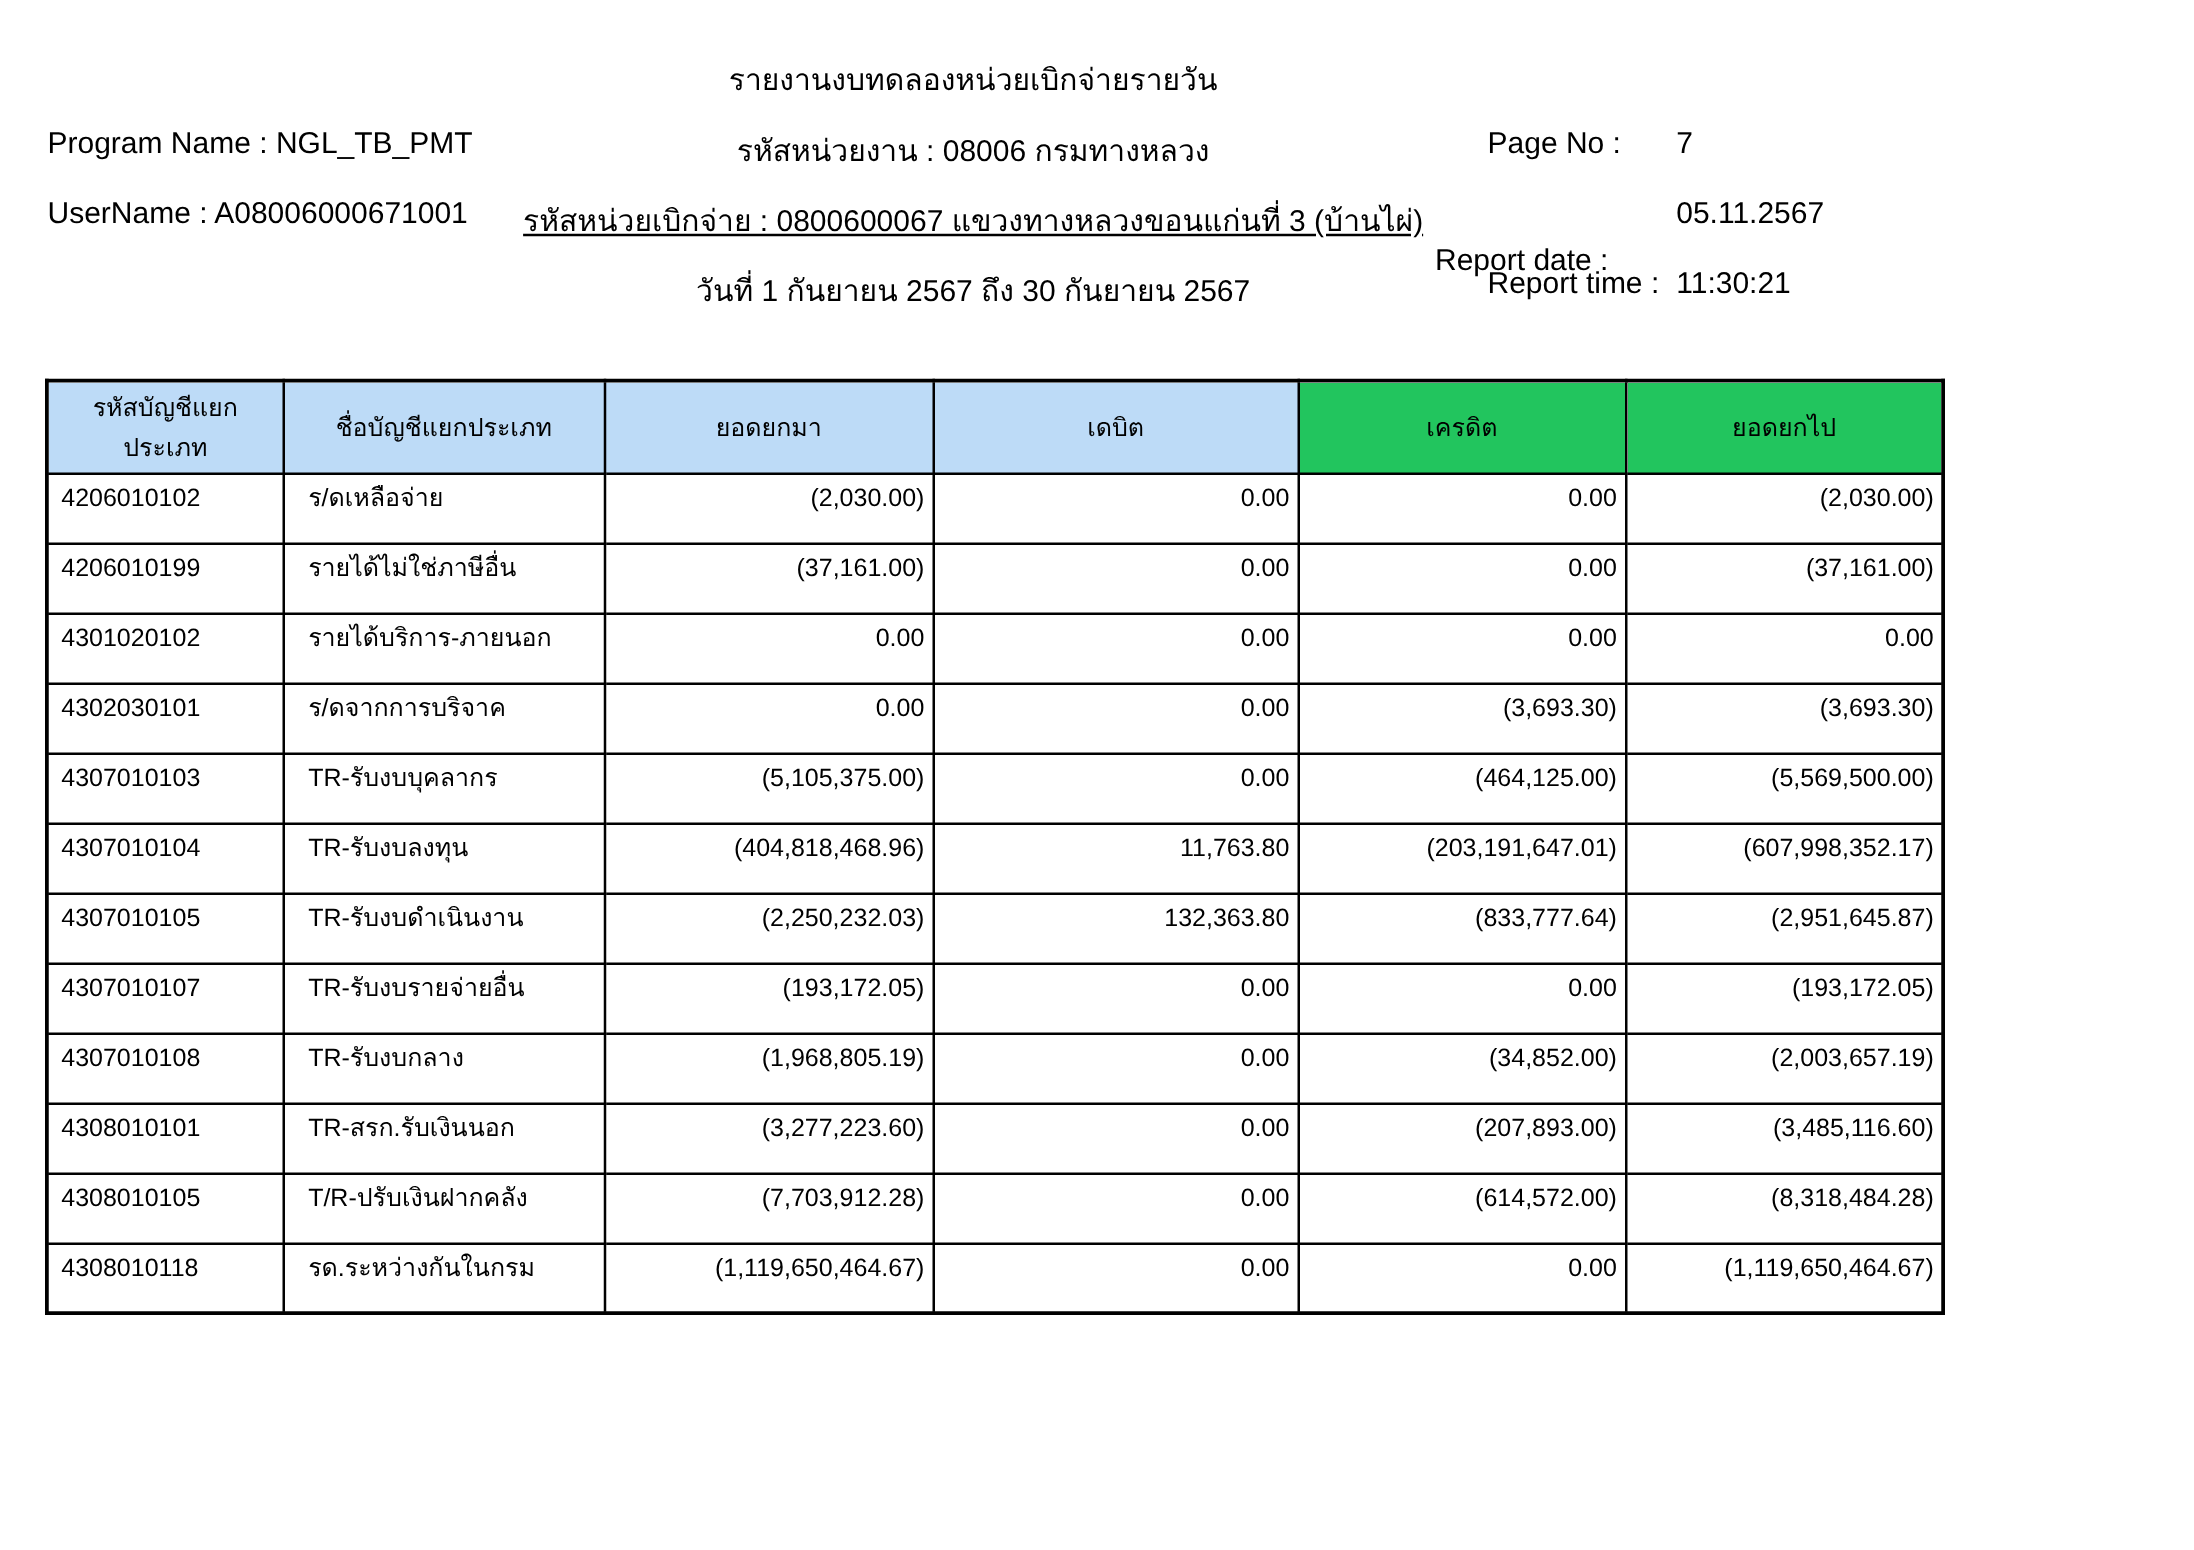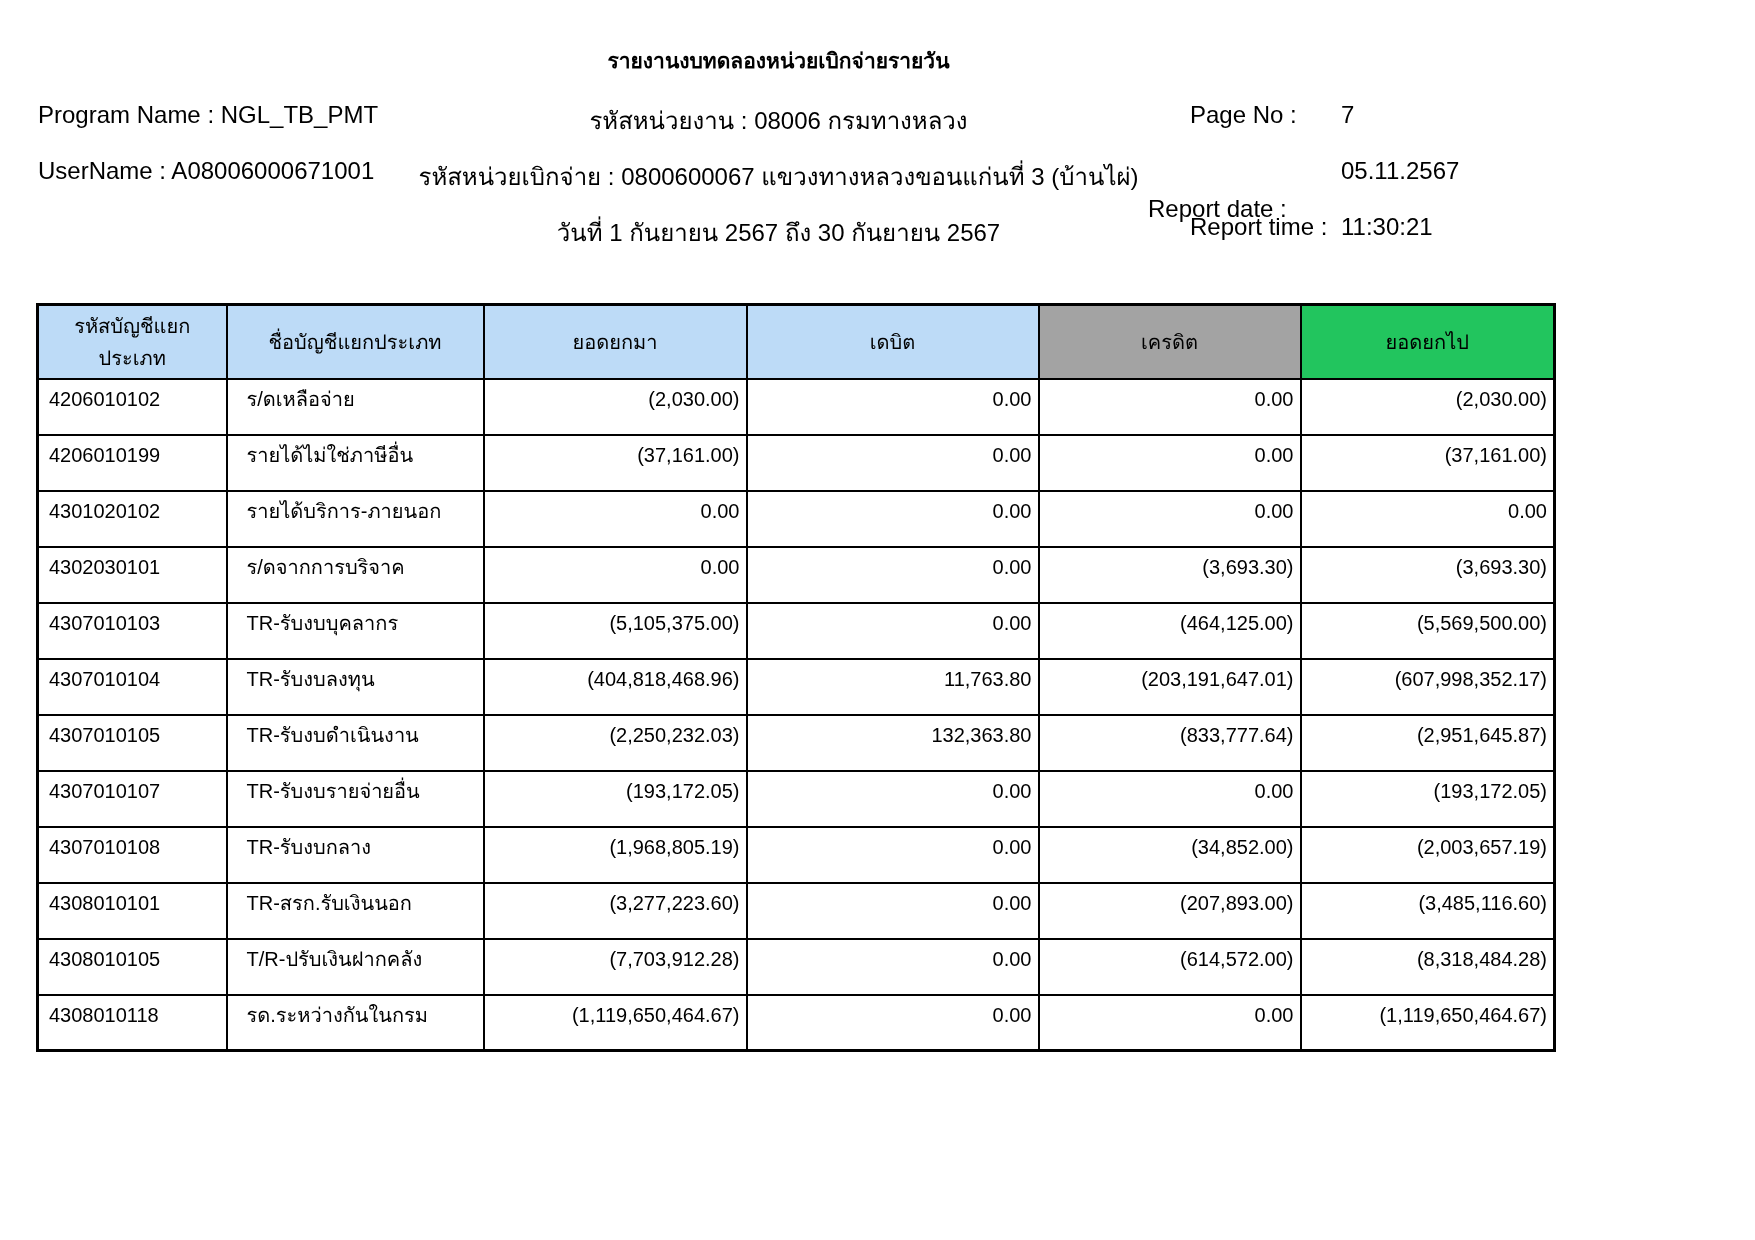--- a/index.html
+++ b/index.html
@@ -13,28 +13,27 @@
     width: 1755px;
     height: 1240px;
     background: #ffffff;
     overflow: hidden;
   }
   
   .rpt-title {
     position: absolute;
     left: 36px; top: 44px; width: 1485px;
     text-align: center;
-    font-size: 21px;
-    font-weight: bold;
+    font-size: 24px;
   }
   .hline { position: absolute; font-size: 24px; white-space: nowrap; }
   .h-left2  { left: 38px;  top: 101px; }
   .h-left3  { left: 38px;  top: 157px; }
   .h-cent2  { left: 36px;  top: 101px; width: 1485px; text-align: center; }
-  .h-cent3  { left: 36px;  top: 157px; width: 1485px; text-align: center; }
+  .h-cent3  { left: 36px;  top: 157px; width: 1485px; text-align: center; text-decoration: underline; }
   .h-cent4  { left: 36px;  top: 213px; width: 1485px; text-align: center; }
   .h-rlab2  { left: 1190px; top: 101px; }
   .h-rval2  { left: 1341px; top: 101px; }
   .h-rlab3  { left: 1148px; top: 157px; margin-top: 38px; }
   .h-rval3  { left: 1341px; top: 157px; }
   .h-rlab4  { left: 1190px; top: 213px; }
   .h-rval4  { left: 1341px; top: 213px; }
   
   table.tb {
     position: absolute;
@@ -93,21 +92,21 @@
   <div class="hline h-rlab4">Report time :</div>
   <div class="hline h-rval4">11:30:21</div>
 
   <table class="tb">
     <thead>
       <tr>
         <th class="c0" style="background: rgb(189, 219, 247);">รหัสบัญชีแยกประเภท</th>
         <th class="c1" style="background: rgb(189, 219, 247);">ชื่อบัญชีแยกประเภท</th>
         <th class="c2" style="background: rgb(189, 219, 247);">ยอดยกมา</th>
         <th class="c3" style="background: rgb(189, 219, 247);">เดบิต</th>
-        <th class="c4" style="background: #a3a3a3;">เครดิต</th>
+        <th class="c4" style="background: #22c55e;">เครดิต</th>
         <th class="c5" style="background: #22c55e;">ยอดยกไป</th>
       </tr>
     </thead>
     <tbody>
         <tr>
       <td class="c0">4206010102</td>
       <td class="c1">ร/ดเหลือจ่าย</td>
       <td class="c2 num">(2,030.00)</td>
       <td class="c3 num">0.00</td>
       <td class="c4 num">0.00</td>

